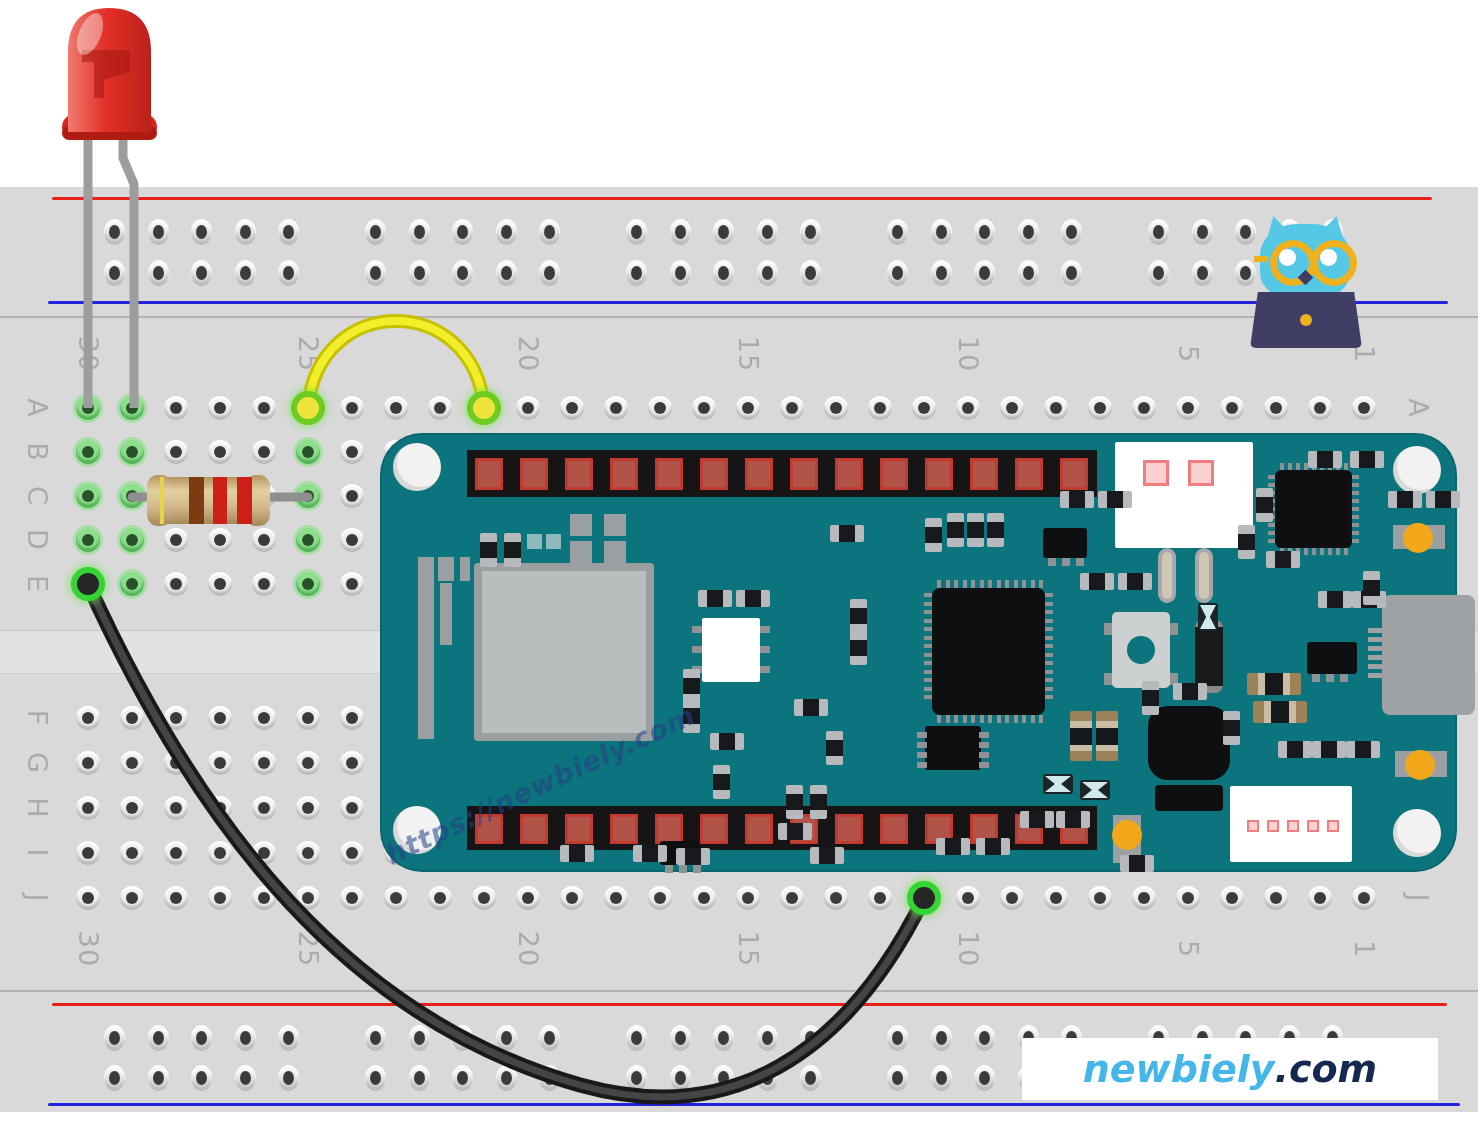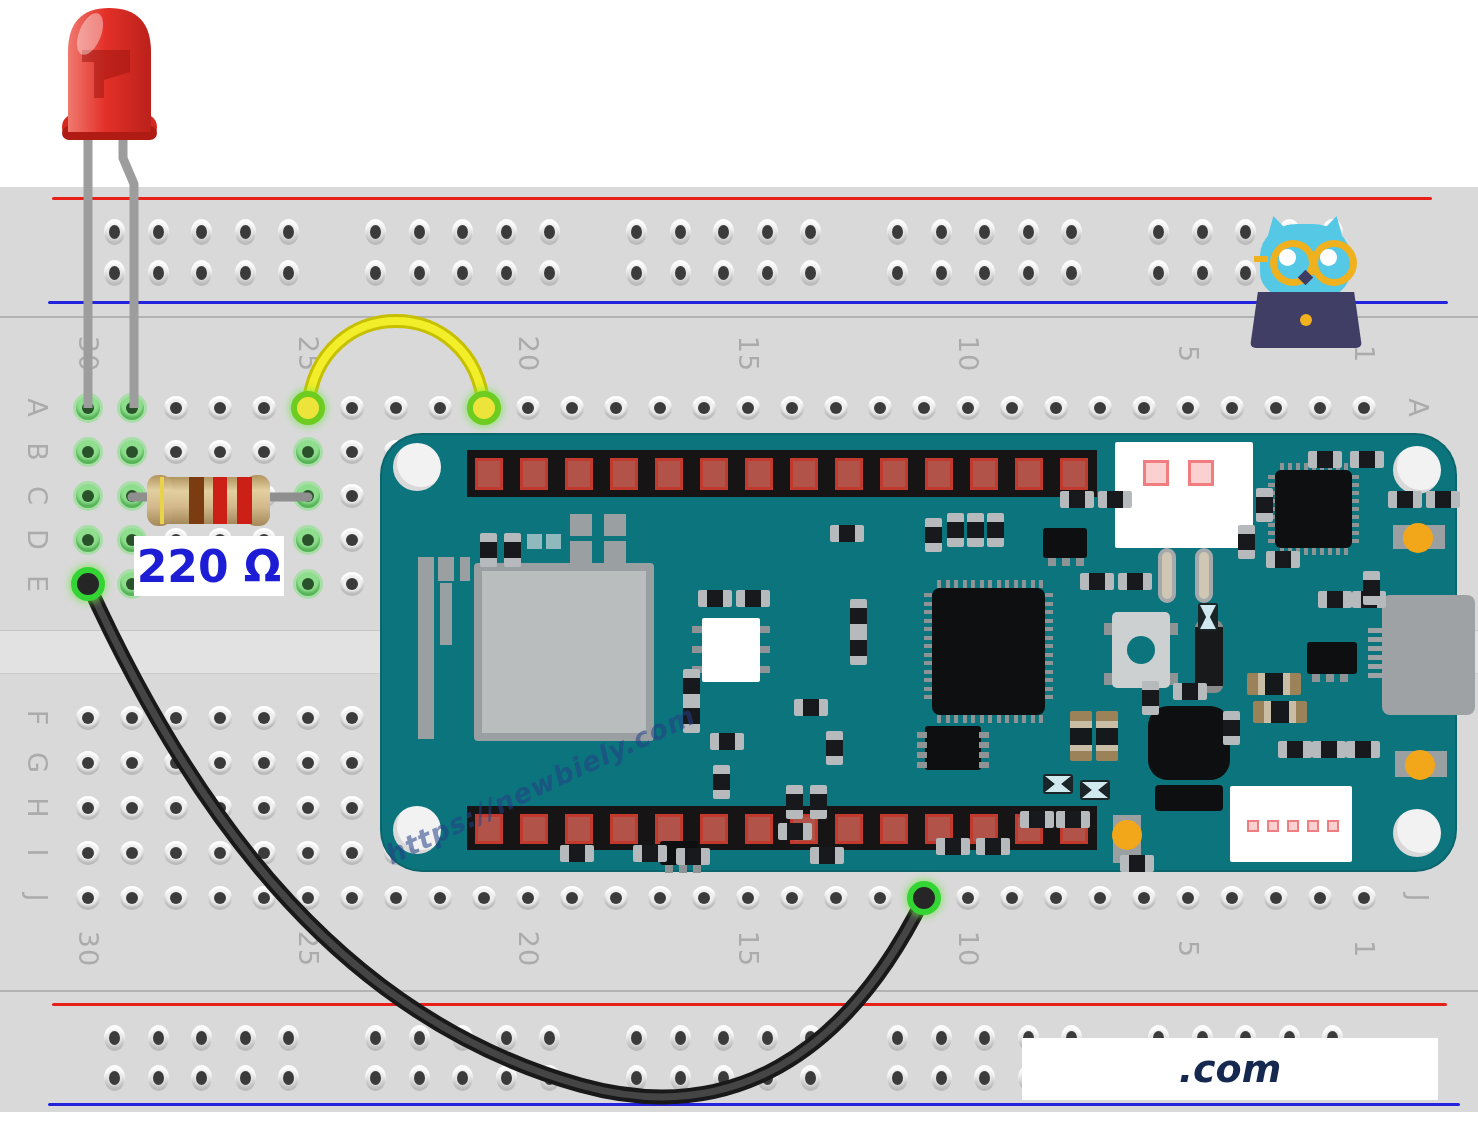--- a/index.html
+++ b/index.html
@@ -822,33 +822,32 @@
     <path d="M308,408 C318,292 474,292 484,408" stroke="#f2ee2a" stroke-width="8" fill="none" stroke-linecap="round"></path>
     <path d="M88,584 C200,830 350,1020 580,1085 C730,1127 846,1056 924,898" stroke="#191919" stroke-width="15" fill="none" stroke-linecap="round"></path>
     <path d="M88,584 C200,830 350,1020 580,1085 C730,1127 846,1056 924,898" stroke="#454545" stroke-width="7" fill="none" stroke-linecap="round"></path>
   </svg>
 
   <div class="ring" style="left:291px;top:391px;border:6px solid #6ecb1f;background:#ece43a;"></div>
   <div class="ring" style="left:467px;top:391px;border:6px solid #6ecb1f;background:#ece43a;"></div>
   <div class="ring" style="left:71px;top:567px;border:6px solid #35d435;background:#262626;"></div>
   <div class="ring" style="left:907px;top:881px;border:6px solid #35d435;background:#262626;"></div>
 
-  <div id="ohm-label">220 Ω</div>
 
   <div id="owl-logo">
     <div class="owlpart" style="left:14px;top:6px;width:30px;height:28px;background:#55c8e6;clip-path:polygon(12% 100%,38% 0,100% 70%);"></div>
     <div class="owlpart" style="left:70px;top:6px;width:30px;height:28px;background:#55c8e6;clip-path:polygon(0 70%,62% 0,88% 100%);"></div>
     <div class="owlpart" style="left:12px;top:14px;width:90px;height:74px;background:#55c8e6;border-radius:42% 42% 34% 34%;"></div>
     <div class="owlpart" style="left:6px;top:46px;width:14px;height:6px;background:#efb11d;"></div>
     <div class="owlpart" style="left:94px;top:46px;width:14px;height:6px;background:#efb11d;"></div>
     <div class="owlpart" style="left:50px;top:43px;width:16px;height:7px;background:#efb11d;"></div>
     <div class="owlpart" style="left:22px;top:30px;width:32px;height:32px;border:7px solid #efb11d;border-radius:50%;background:#55c8e6;box-sizing:content-box;"></div>
     <div class="owlpart" style="left:63px;top:30px;width:32px;height:32px;border:7px solid #efb11d;border-radius:50%;background:#55c8e6;box-sizing:content-box;"></div>
     <div class="owlpart" style="left:31px;top:39px;width:17px;height:17px;border-radius:50%;background:#ffffff;"></div>
     <div class="owlpart" style="left:72px;top:39px;width:17px;height:17px;border-radius:50%;background:#ffffff;"></div>
     <div class="owlpart" style="left:52px;top:62px;width:11px;height:11px;background:#3f3c63;transform:rotate(45deg);"></div>
     <div class="owlpart" style="left:2px;top:82px;width:112px;height:56px;background:#413e66;border-radius:6px;clip-path:polygon(7% 0,93% 0,100% 100%,0 100%);"></div>
     <div class="owlpart" style="left:52px;top:104px;width:12px;height:12px;border-radius:50%;background:#efb11d;"></div>
   </div>
 
 
-  <div id="footer-url"><span style="color:#15284f;">.com</span></div>
+  <div id="footer-url"><span style="color:#44b6e9;">newbiely</span><span style="color:#15284f;">.com</span></div>
 </div>
 
 </body></html>

